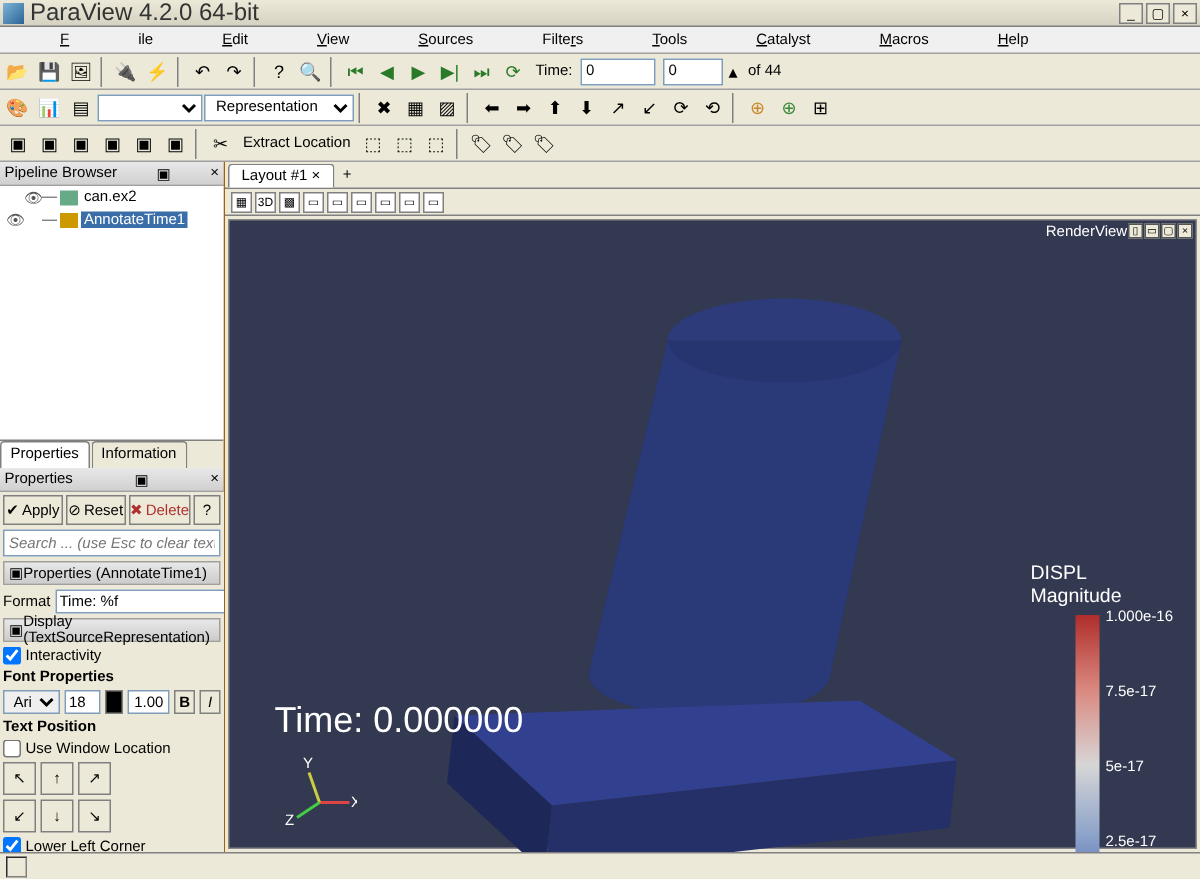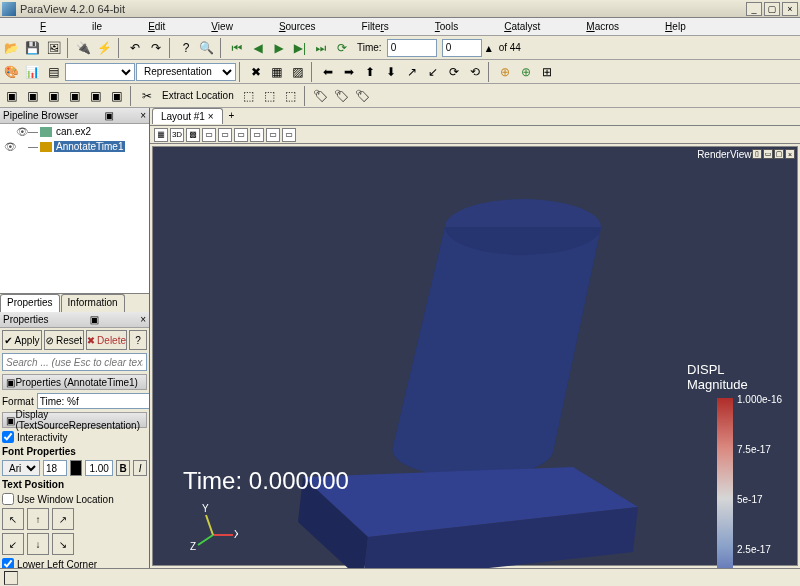--- a/index.html
+++ b/index.html
@@ -1,19 +1,19 @@
 <!DOCTYPE html>
 <html><head>
 <meta charset="utf-8">
 <style>
 * { margin: 0; padding: 0; box-sizing: border-box; font-family: Tahoma, sans-serif; font-size: 10px; }
 body { background: #d4d0c8; width: 800px; height: 586px; overflow: hidden; display: flex; flex-direction: column; }
 .titlebar { background: linear-gradient(#ece9d8,#d6d2c2); height: 18px; display: flex; align-items: center; padding: 0 2px; border-bottom: 1px solid #808080; }
 .titlebar .logo { width: 14px; height: 14px; background: linear-gradient(135deg,#7fb4d8,#2a6496); margin-right: 4px; }
-.titlebar .title { flex: 1; font-size: 11px; color: #333; }
+.titlebar .title { flex: 1; font-size: 16px; color: #333; }
 .winbtn { width: 16px; height: 14px; margin-left: 2px; background: #ece9d8; border: 1px solid #808080; display: flex; align-items: center; justify-content: center; font-size: 9px; cursor: pointer; }
 .menubar { height: 18px; display: flex; align-items: center; padding: 0 4px; background: #f0f0f0; border-bottom: 1px solid #a0a0a0; }
 .menubar span { margin-right: 10px; cursor: pointer; padding-left: 36px; }
 .menubar span u { text-decoration: underline; }
 .toolbar { height: 24px; display: flex; align-items: center; padding: 1px 2px; background: #ece9d8; border-bottom: 1px solid #a0a0a0; gap: 1px; }
 .tbtn { width: 20px; height: 20px; border: 1px solid transparent; display: flex; align-items: center; justify-content: center; cursor: pointer; font-size: 12px; }
 .tsep { width: 4px; height: 20px; border-left: 1px solid #808080; margin: 0 2px; }
 .tinput { height: 18px; border: 1px solid #7f9db9; background: #fff; padding: 0 3px; font-size: 10px; }
 .main { flex: 1; display: flex; overflow: hidden; }
 .left { width: 150px; display: flex; flex-direction: column; border-right: 1px solid #a16207; background: #ece9d8; }
@@ -35,33 +35,33 @@
 .pbtn { flex: 1; height: 20px; border: 1px solid #808080; background: #ece9d8; display: flex; align-items: center; justify-content: center; gap: 2px; font-size: 10px; cursor: pointer; }
 .pbtn.del { color: #b03030; }
 .search { width: 100%; height: 18px; border: 1px solid #7f9db9; padding: 0 3px; color: #888; font-style: italic; margin-bottom: 3px; }
 .section-hdr { background: linear-gradient(#e8e8e8,#cccccc); border: 1px solid #a0a0a0; height: 16px; display: flex; align-items: center; padding: 0 3px; font-size: 10px; margin-bottom: 3px; }
 .row { display: flex; align-items: center; margin-bottom: 3px; gap: 3px; }
 .row label { font-size: 10px; }
 .chk { width: 12px; height: 12px; }
 .smallinp { height: 16px; border: 1px solid #7f9db9; padding: 0 2px; font-size: 10px; }
 .tinybtn { width: 22px; height: 22px; border: 1px solid #808080; background: #ece9d8; cursor: pointer; display: flex; align-items: center; justify-content: center; }
 .right { flex: 1; display: flex; flex-direction: column; background: #ece9d8; }
-.layout-tabs { height: 18px; display: flex; align-items: flex-start; border-bottom: 1px solid #808080; padding-left: 2px; }
+.layout-tabs { height: 18px; display: flex; align-items: center; border-bottom: 1px solid #808080; padding-left: 2px; }
 .layout-tab { padding: 2px 8px; border: 1px solid #808080; border-bottom: none; background: #fff; font-size: 10px; border-radius: 3px 3px 0 0; cursor: pointer; }
 .layout-add { padding: 2px 6px; cursor: pointer; }
 .view-toolbar { height: 18px; display: flex; align-items: center; padding: 0 4px; gap: 2px; border-bottom: 1px solid #808080; }
 .view-toolbar .vbtn { width: 14px; height: 14px; border: 1px solid #808080; background: #fff; cursor: pointer; font-size: 8px; display: flex; align-items: center; justify-content: center; }
 .render { flex: 1; background: #323950; position: relative; border: 1px solid #888; margin: 2px; }
 .render-title { position: absolute; top: 2px; right: 40px; font-size: 10px; color: #fff; }
 .render-btns { position: absolute; top: 2px; right: 2px; display: flex; gap: 1px; }
 .render-btns div { width: 10px; height: 10px; background: #ece9d8; border: 1px solid #555; cursor: pointer; font-size: 7px; display: flex; align-items: center; justify-content: center; }
 .time-annot { position: absolute; left: 30px; bottom: 70px; color: #fff; font-size: 24px; font-family: Arial; }
 .axes { position: absolute; left: 35px; bottom: 15px; width: 50px; height: 50px; }
 .colorbar { position: absolute; right: 20px; top: 215px; width: 90px; }
-.colorbar-title { color: #fff; font-size: 13px; font-family: Arial; text-align: left; margin-bottom: 6px; }
+.colorbar-title { color: #fff; font-size: 13px; font-family: Arial; text-align: left; margin-bottom: 6px; margin-top: 12px; }
 .colorbar-grad { width: 16px; height: 200px; background: linear-gradient(to bottom,#af2d2a,#da8980,#d6d6d6,#879fc8,#3b4ba5); margin-left: 30px; position: relative; }
 .colorbar-tick { position: absolute; left: 20px; color: #fff; font-size: 10px; font-family: Arial; white-space: nowrap; }
 .status { height: 18px; background: #ece9d8; border-top: 1px solid #808080; display: flex; align-items: center; }
 .status-box { width: 14px; height: 14px; margin-left: 4px; border: 1px inset #808080; }
 svg.shape { position: absolute; }
 </style>
 </head>
 <body>
 
 <div class="titlebar">

